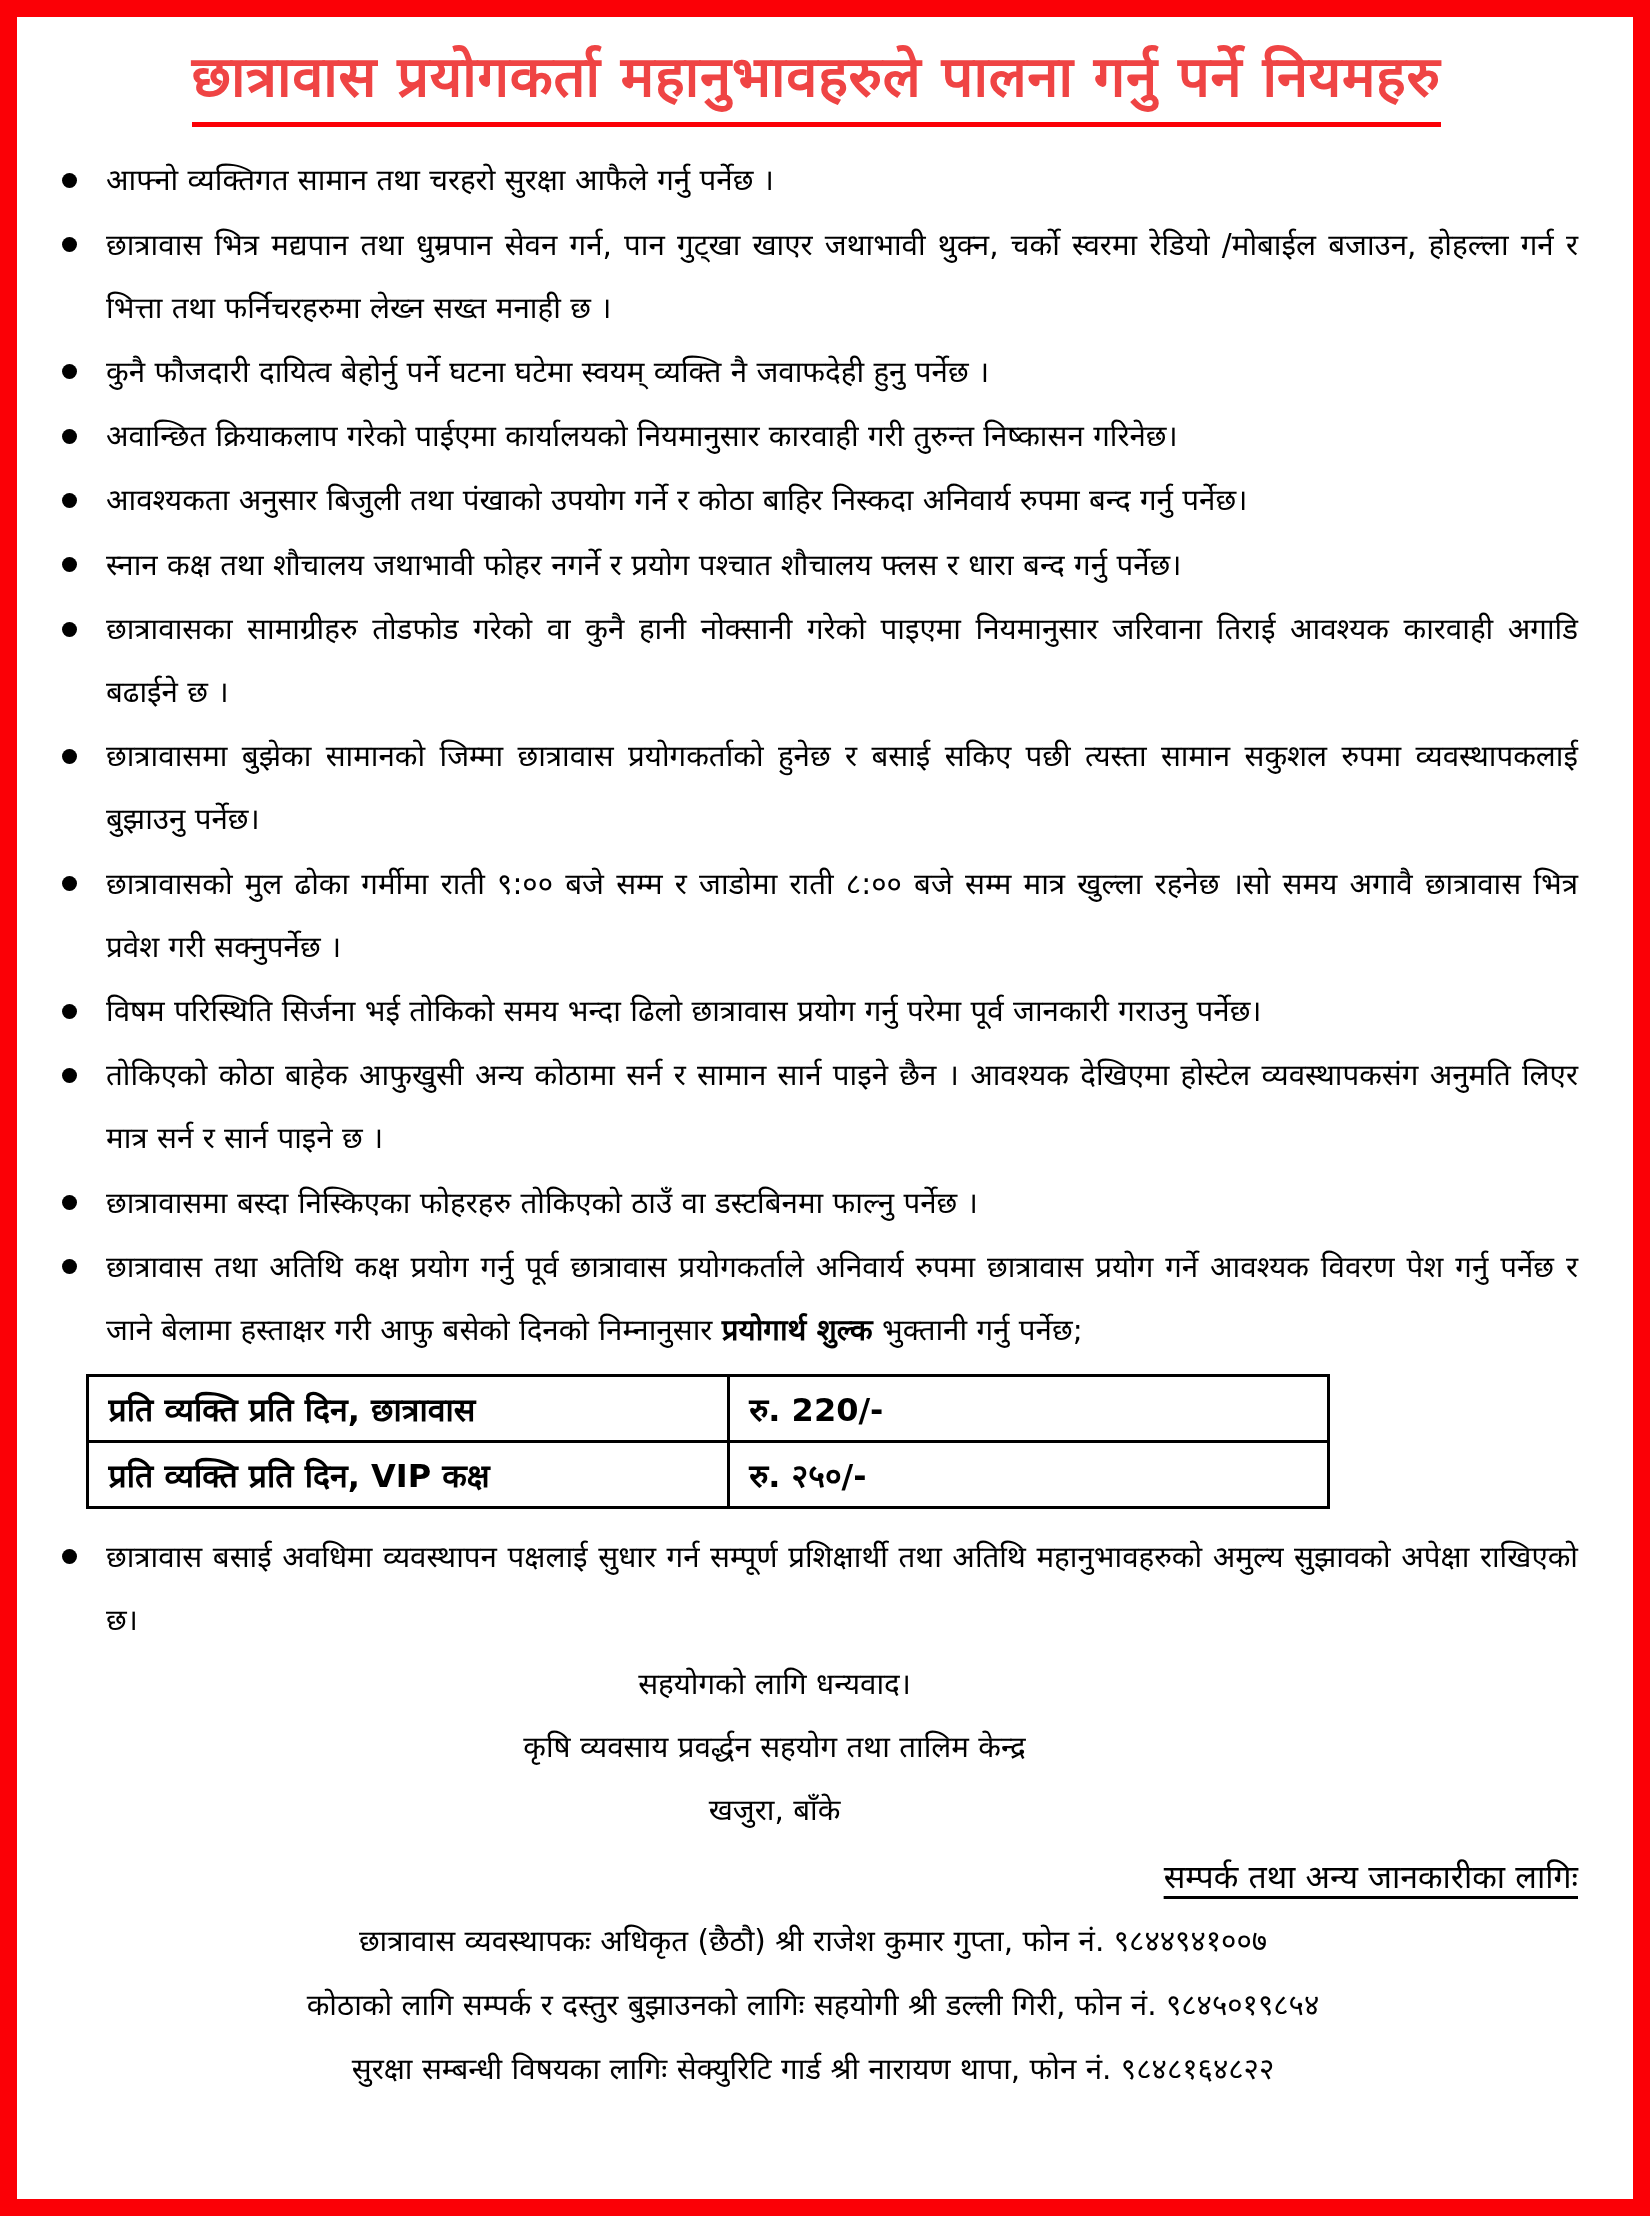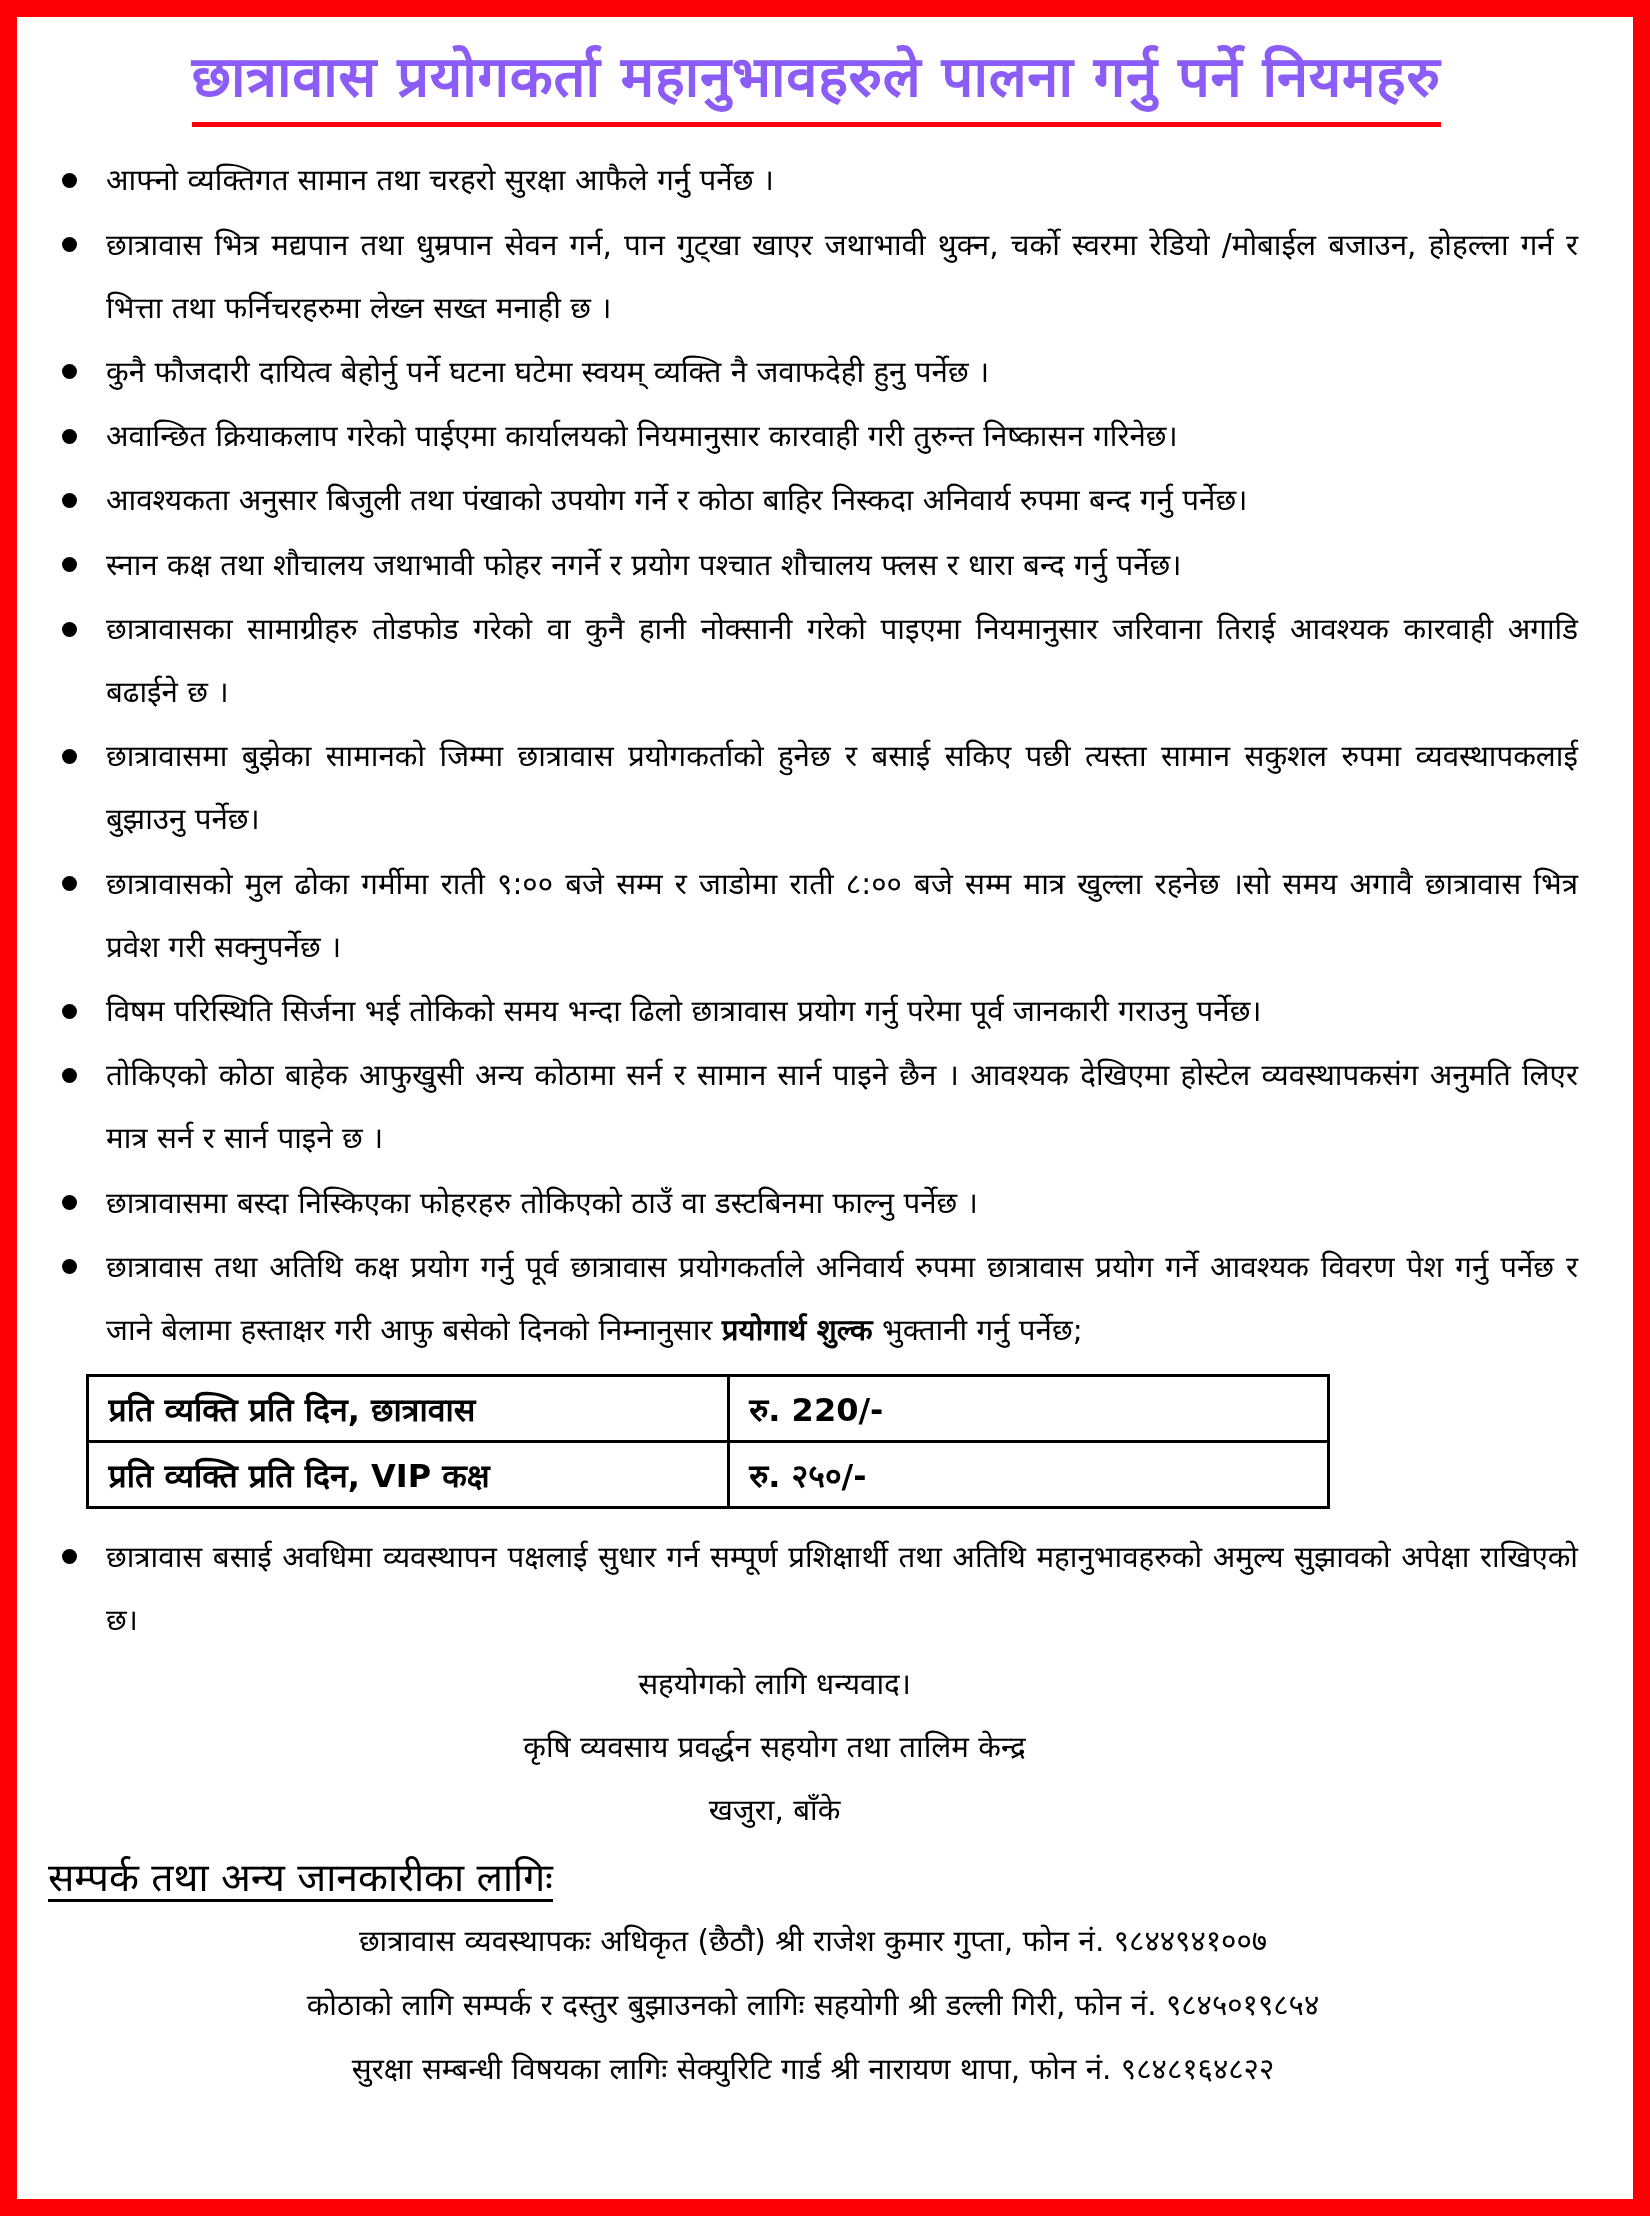--- a/index.html
+++ b/index.html
@@ -4,21 +4,21 @@
 <style>
   html,body{margin:0;padding:0;background:#fff;}
   .page{
     width:1650px;height:2216px;box-sizing:border-box;position:relative;
     border:17px solid #fb0006;background:#ffffff;overflow:hidden;
     font-family:"DejaVu Sans",sans-serif;color:#000;
   }
   .content{padding:18.3px 55px 0 31px;}
   .title-wrap{text-align:center;margin:6.5px 19.6px 22px 26px;}
   .doc-title{
-    display:inline-block;color:#8b5cf6;font-weight:bold;font-size:56px;line-height:1.25;
+    display:inline-block;color:#ef4444;font-weight:bold;font-size:56px;line-height:1.25;
     padding-bottom:10.5px;border-bottom:5.9px solid #fb0006;letter-spacing:0.7px;
   }
   ul.rules{list-style:none;margin:0;padding:0;}
   li.rule{
     position:relative;padding-left:58px;margin-bottom:1.3px;
     font-size:29.5px;line-height:63px;text-align:justify;
   }
   li.rule .dot{
     position:absolute;left:14.4px;top:23.6px;width:15px;height:15px;border-radius:50%;
     background:#000;display:inline-block;
@@ -30,22 +30,22 @@
   table.fee td{
     border:3.3px solid #000;height:63px;vertical-align:middle;
     font-size:32px;font-weight:bold;padding:0 0 0 19.6px;
   }
   td.fee-label{width:618px;}
   .signoff{{}}
   .signoff div{
     text-align:center;padding-right:77px;font-size:29.5px;line-height:63px;
   }
   .contact-heading{
-    font-size:39px;line-height:63px;margin-top:3.9px;
-    text-decoration:underline;text-decoration-thickness:2.6px;text-underline-offset:7.9px;
+    font-size:32px;line-height:63px;margin-top:3.9px;
+    text-decoration:underline;text-decoration-thickness:2.6px;text-underline-offset:7.9px;text-align:right;
   }
   .contact-line{font-size:29.5px;line-height:64px;text-align:center;}
 </style>
 </head>
 <body>
 
 <div class="page">
   <div class="content">
 
     <div class="title-wrap">

